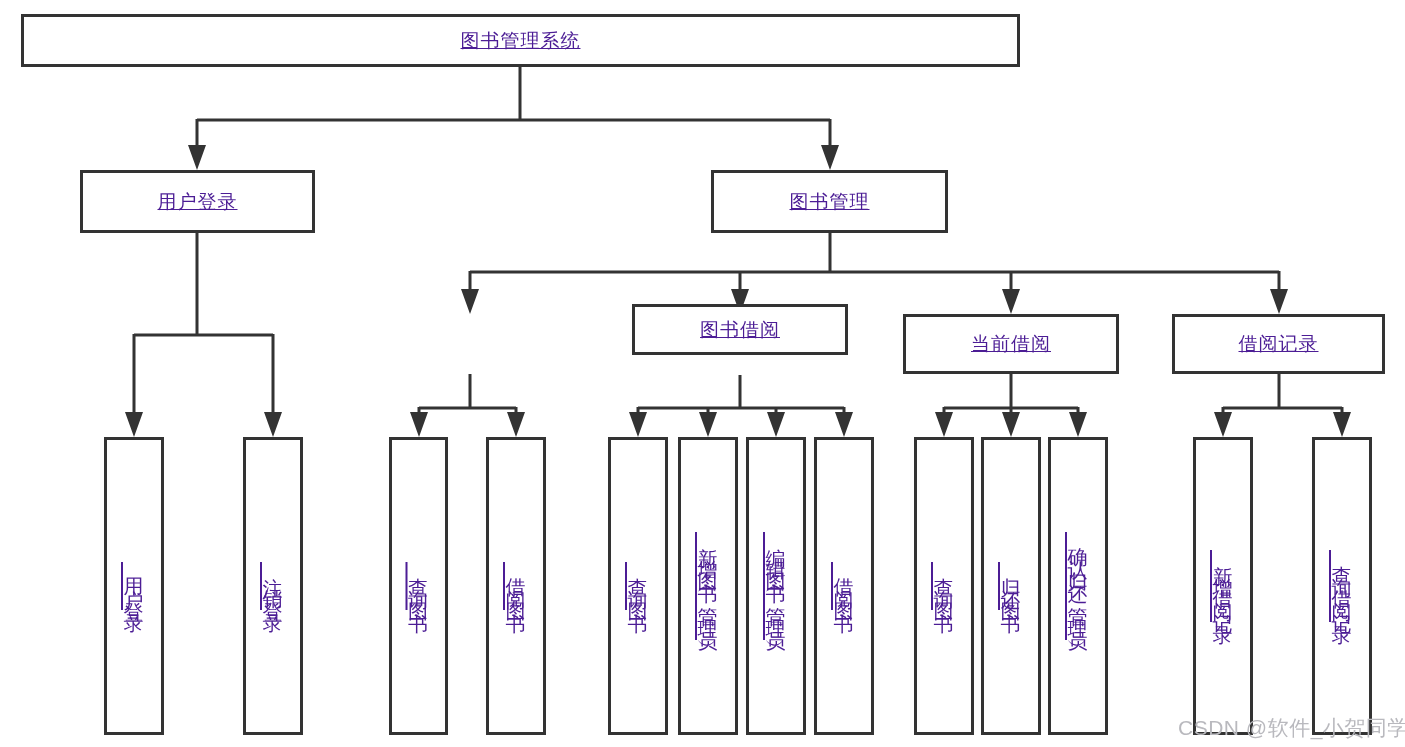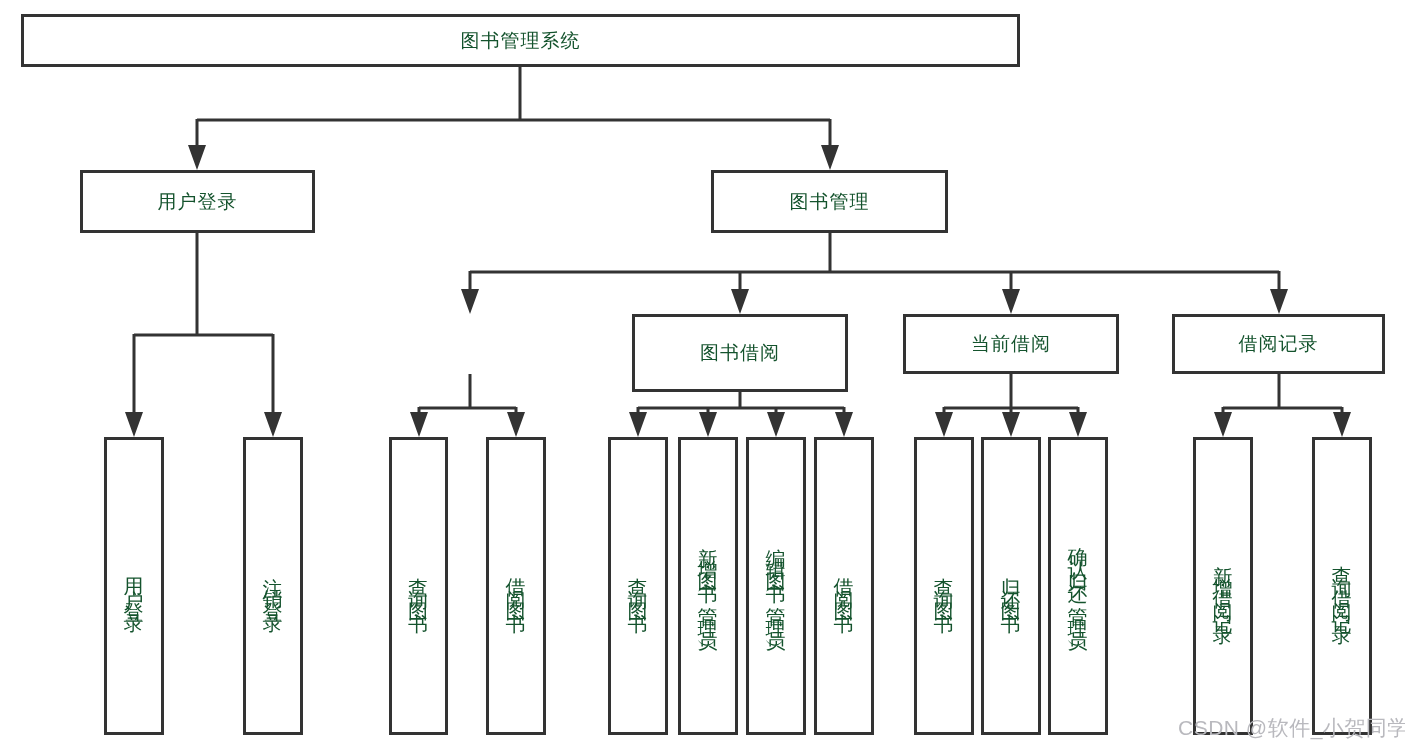--- a/index.html
+++ b/index.html
@@ -4,21 +4,21 @@
 <style>
   html,body{margin:0;padding:0;background:#fff;}
   #canvas{
     position:relative;width:1405px;height:747px;background:#ffffff;
     font-family:"Liberation Sans","DejaVu Sans",sans-serif;overflow:hidden;
   }
   #connectors{position:absolute;left:0;top:0;pointer-events:none;}
   .box{
     position:absolute;box-sizing:border-box;border:3px solid #333;background:#fff;
     display:flex;align-items:center;justify-content:center;
-    color:#14532d;font-size:19px;letter-spacing:1px;white-space:nowrap;
+    color:#4c1d95;font-size:19px;letter-spacing:1px;white-space:nowrap;text-decoration:underline;
   }
   .vbox{
     writing-mode:vertical-rl;text-orientation:mixed;
     font-size:20px;letter-spacing:12px;line-height:1;white-space:normal;
   }
   .watermark{
     position:absolute;left:1178px;top:714px;z-index:5;
     color:#b9b9be;font-size:21px;letter-spacing:0.5px;white-space:nowrap;
   }
 </style>
@@ -45,21 +45,21 @@
              M935 412 L953 412 L944 437 Z M1002 412 L1020 412 L1011 437 Z
              M1069 412 L1087 412 L1078 437 Z
              M1214 412 L1232 412 L1223 437 Z M1333 412 L1351 412 L1342 437 Z"></path>
   </svg>
 
   <div class="box" style="left:21px;top:14px;width:999px;height:53px;">图书管理系统</div>
 
   <div class="box" style="left:80px;top:170px;width:235px;height:63px;">用户登录</div>
   <div class="box" style="left:711px;top:170px;width:237px;height:63px;">图书管理</div>
 
-  <div class="box" style="left:632px;top:314px;width:216px;height:78px;">图书借阅</div>
+  <div class="box" style="left:632px;top:304px;width:216px;height:51px;">图书借阅</div>
   <div class="box" style="left:1172px;top:314px;width:213px;height:60px;">借阅记录</div>
   <div class="box" style="left:903px;top:314px;width:216px;height:60px;">当前借阅</div>
 
   <div class="box vbox" style="left:104px;top:437px;width:60px;height:298px;">用户登录</div>
   <div class="box vbox" style="left:243px;top:437px;width:60px;height:298px;">注销登录</div>
 
   <div class="box vbox" style="left:389px;top:437px;width:59px;height:298px;">查询图书</div>
   <div class="box vbox" style="left:486px;top:437px;width:60px;height:298px;">借阅图书</div>
 
   <div class="box vbox" style="left:608px;top:437px;width:60px;height:298px;">查询图书</div>

